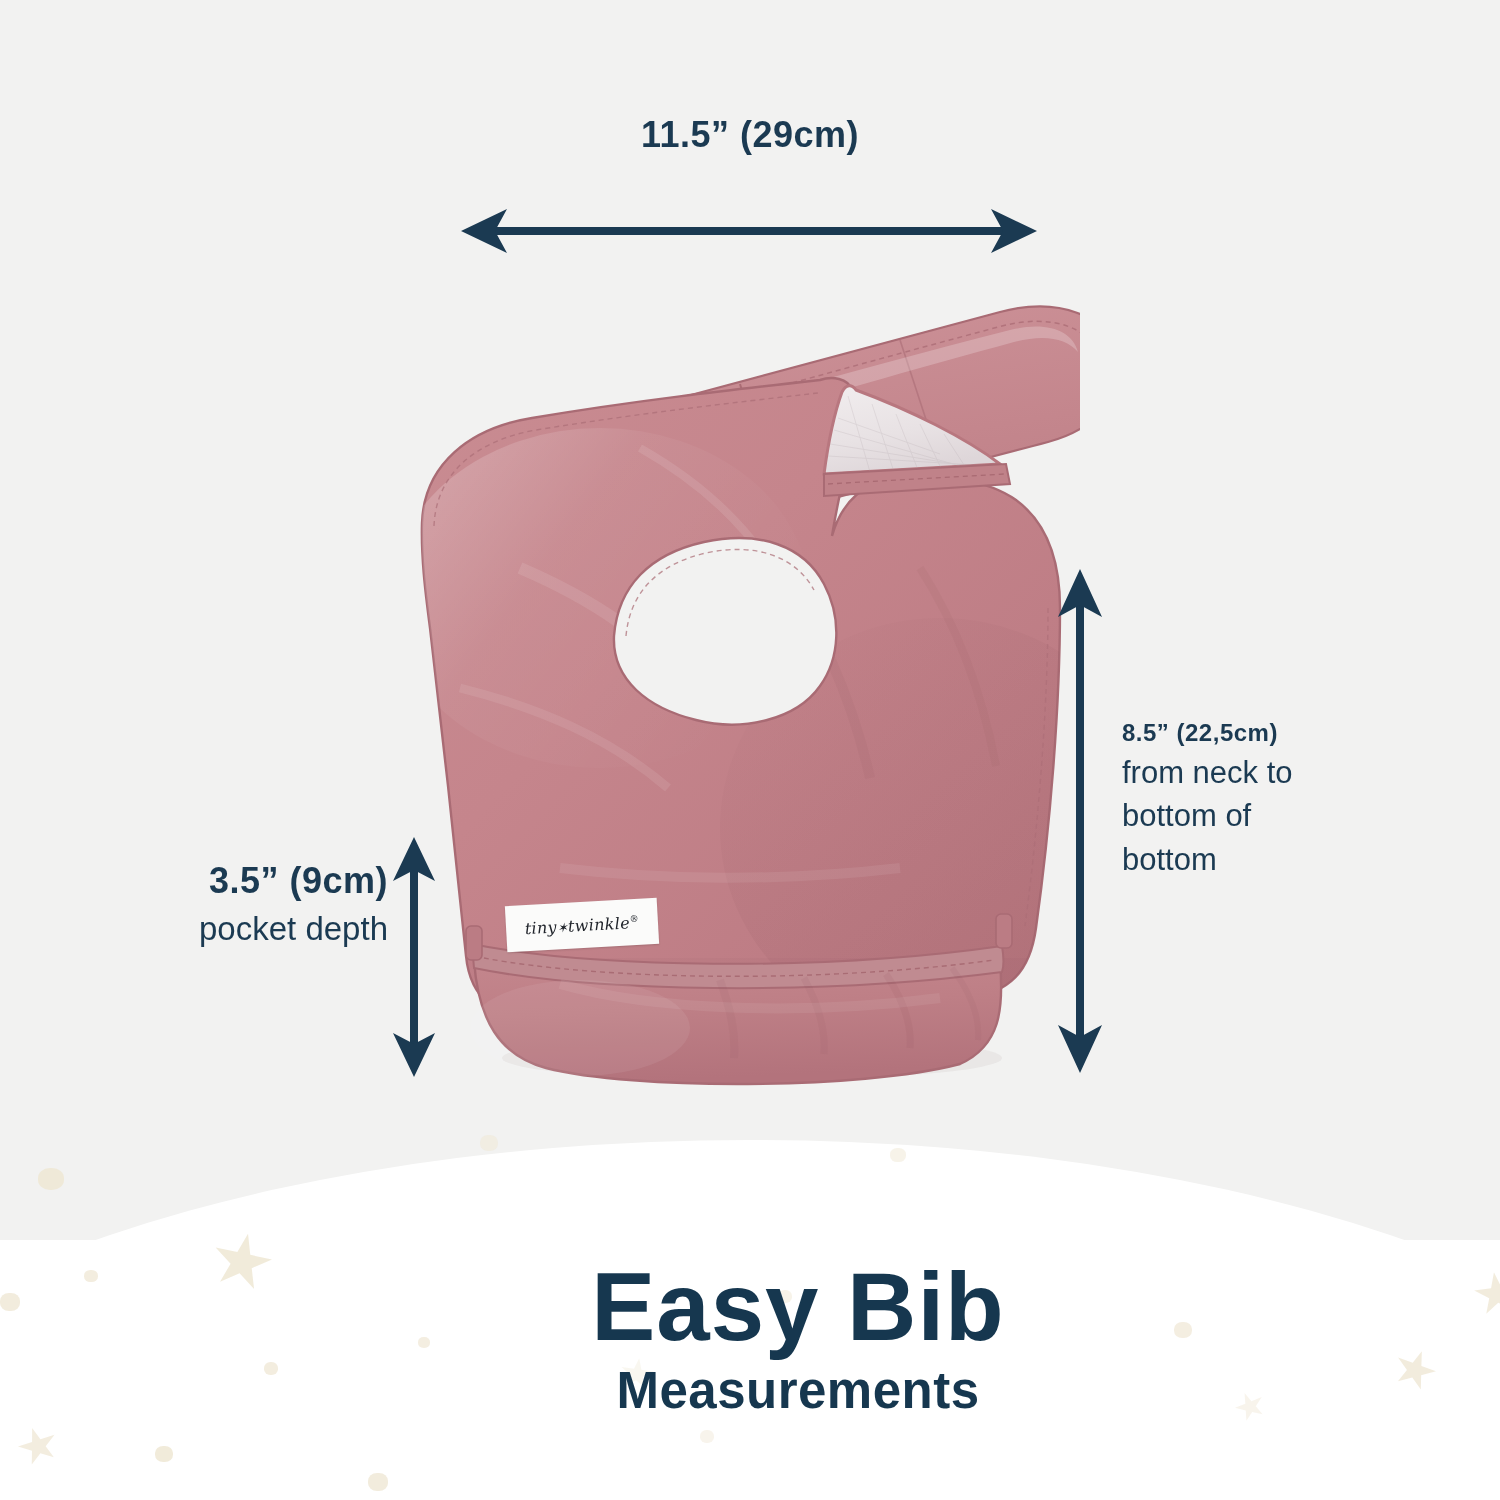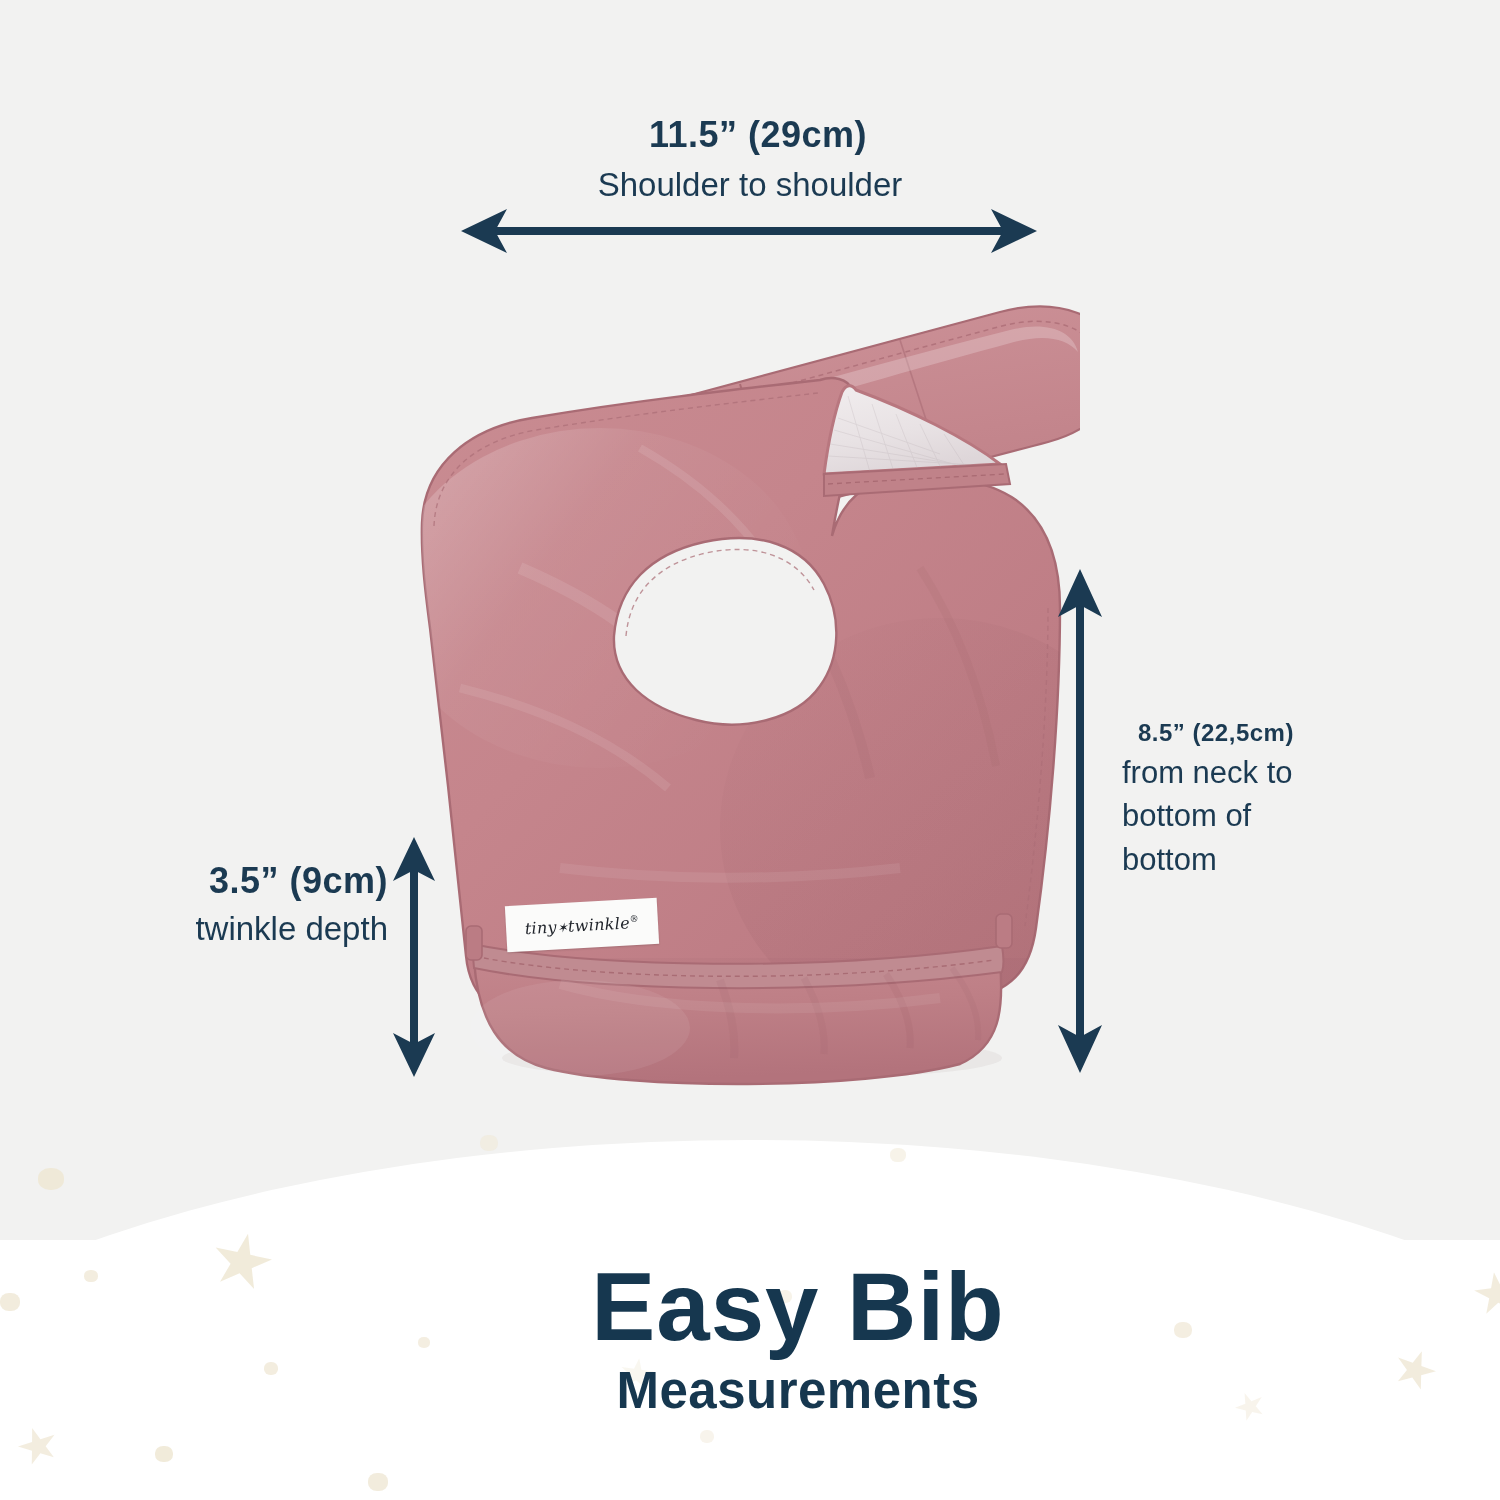--- a/index.html
+++ b/index.html
@@ -52,21 +52,20 @@
   .dot {
     position: absolute;
     background: #EFE7D4;
     border-radius: 45%;
   }
 
   
   .m-strong {
     font-weight: bold;
     letter-spacing: .5px;
-    padding-left: 16px;
   }
   .m-light {
     font-weight: 400;
   }
   .meas {
     position: absolute;
     color: #1B3A52;
     line-height: 1.28;
   }
 
@@ -371,21 +370,20 @@
       <rect x="596" y="646" width="16" height="34" rx="5" fill="#BB7C84" stroke="#A96B74" stroke-width="1.6"></rect>
     </svg>
   </div>
 
   <div id="brand-label">
     <span class="brand-text"><span>tiny</span><span class="brand-star">✶</span><span>twinkle</span><span class="brand-reg">®</span></span>
   </div>
 
   <div class="meas" id="meas-top">
     <span class="m-strong">11.5” (29cm)</span>
-    <span class="m-light">Shoulder to shoulder</span>
   </div>
   <svg class="arrow-svg" id="arrow-h" width="588" height="60" viewBox="0 0 588 60">
 
     <rect x="34" y="22" width="520" height="8" fill="#1B3A52"></rect>
 
     <path d="M 6 26 L 52 4 L 40 26 L 52 48 Z" fill="#1B3A52"></path>
 
     <path d="M 582 26 L 536 4 L 548 26 L 536 48 Z" fill="#1B3A52"></path>
   </svg>
 
@@ -396,21 +394,21 @@
   </svg>
   <div class="meas" id="meas-right">
     <span class="m-strong">8.5” (22,5cm)</span>
     <span class="m-light">from neck to</span>
     <span class="m-light">bottom of</span>
     <span class="m-light">bottom</span>
   </div>
 
   <div class="meas" id="meas-left">
     <span class="m-strong">3.5” (9cm)</span>
-    <span class="m-light">twinkle depth</span>
+    <span class="m-light">pocket depth</span>
   </div>
   <svg class="arrow-svg" id="arrow-vl" width="60" height="248" viewBox="0 0 60 248">
     <rect x="26" y="30" width="8" height="188" fill="#1B3A52"></rect>
     <path d="M 30 4 L 9 48 L 30 37 L 51 48 Z" fill="#1B3A52"></path>
     <path d="M 30 244 L 9 200 L 30 211 L 51 200 Z" fill="#1B3A52"></path>
   </svg>
 
   <div id="title-block">
     <div id="title-main">Easy Bib</div>
     <div id="title-sub">Measurements</div>

